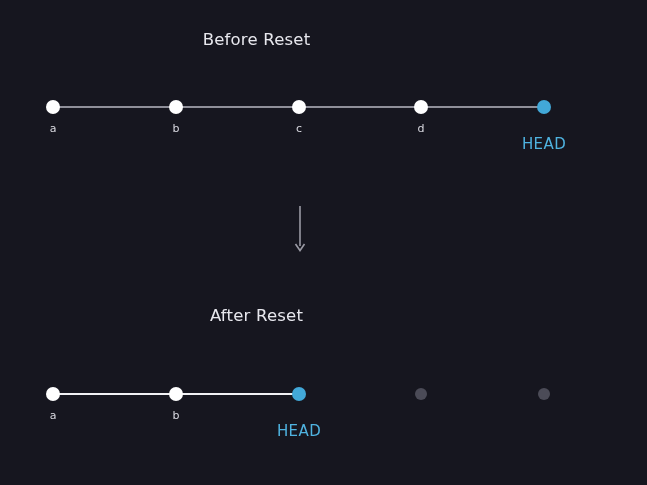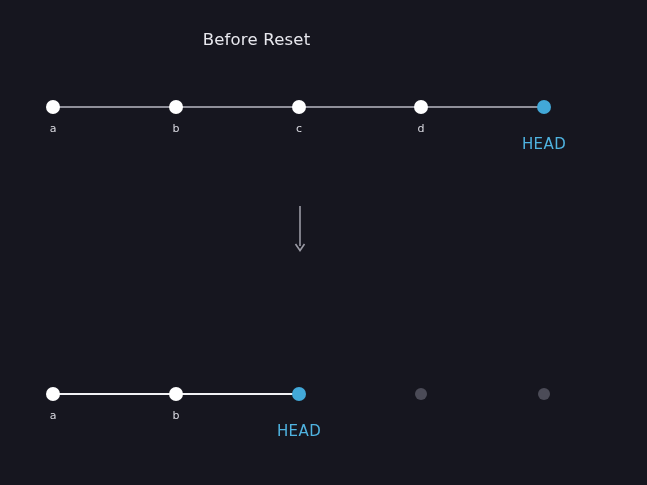--- a/index.html
+++ b/index.html
@@ -128,20 +128,21 @@
     <div class="node-label head-label" id="before-label-4" style="left: 544px;">HEAD</div>
   </div>
 
   <div id="transition-arrow">
     <svg width="14" height="46" viewBox="0 0 14 46" xmlns="http://www.w3.org/2000/svg">
       <line x1="7" y1="0" x2="7" y2="40" stroke="#9a9aa4" stroke-width="1.6"></line>
       <polyline points="2.5,38 7,44.5 11.5,38" fill="none" stroke="#9a9aa4" stroke-width="1.6"></polyline>
     </svg>
   </div>
 
+  <div class="section-title" id="title-after">After Reset</div>
 
   <div class="graph-row" id="row-after">
     <div class="edge white" id="edge-after" style="left: 53px; width: 246px;"></div>
 
     <div class="node commit" id="after-node-0" style="left: 53px;"></div>
     <div class="node commit" id="after-node-1" style="left: 176px;"></div>
     <div class="node head" id="after-node-2" style="left: 299px;"></div>
     <div class="node ghost" id="after-node-3" style="left: 421px;"></div>
     <div class="node ghost" id="after-node-4" style="left: 544px;"></div>
 

